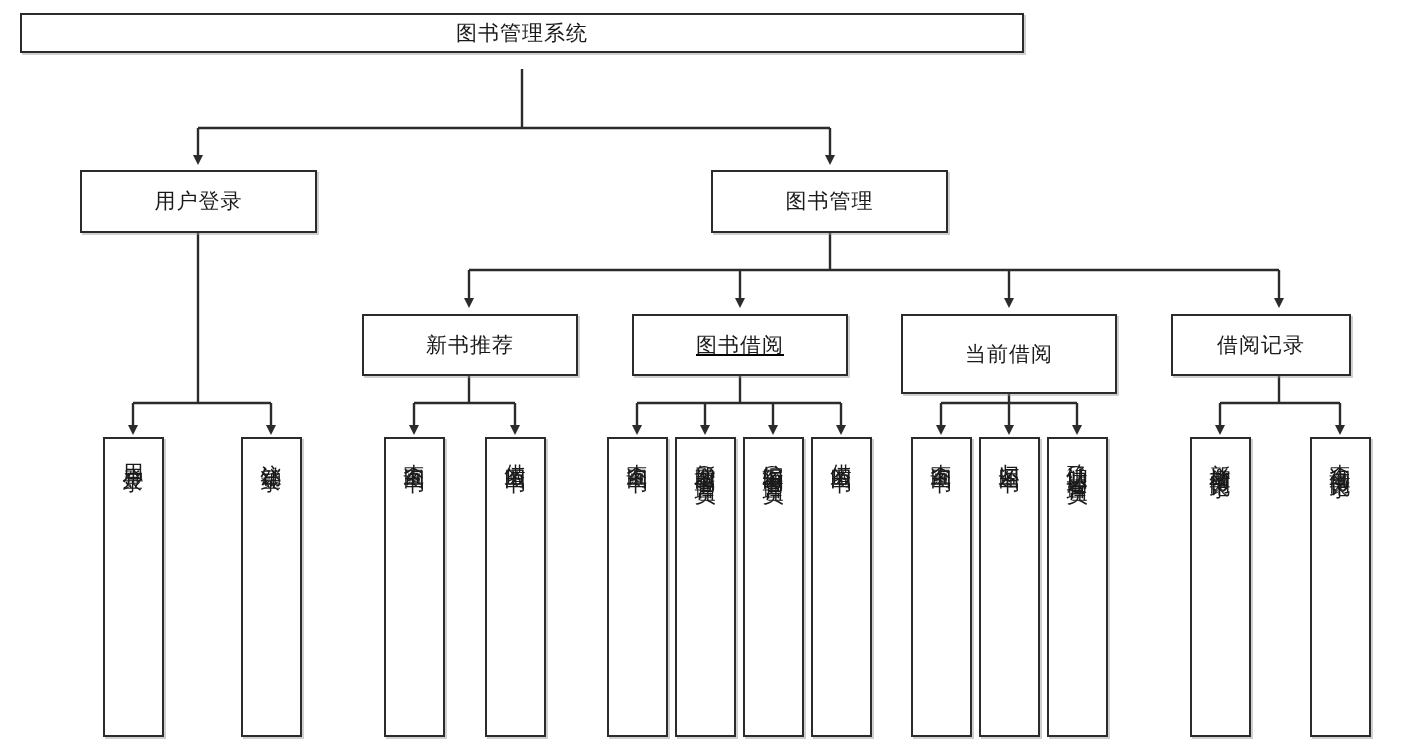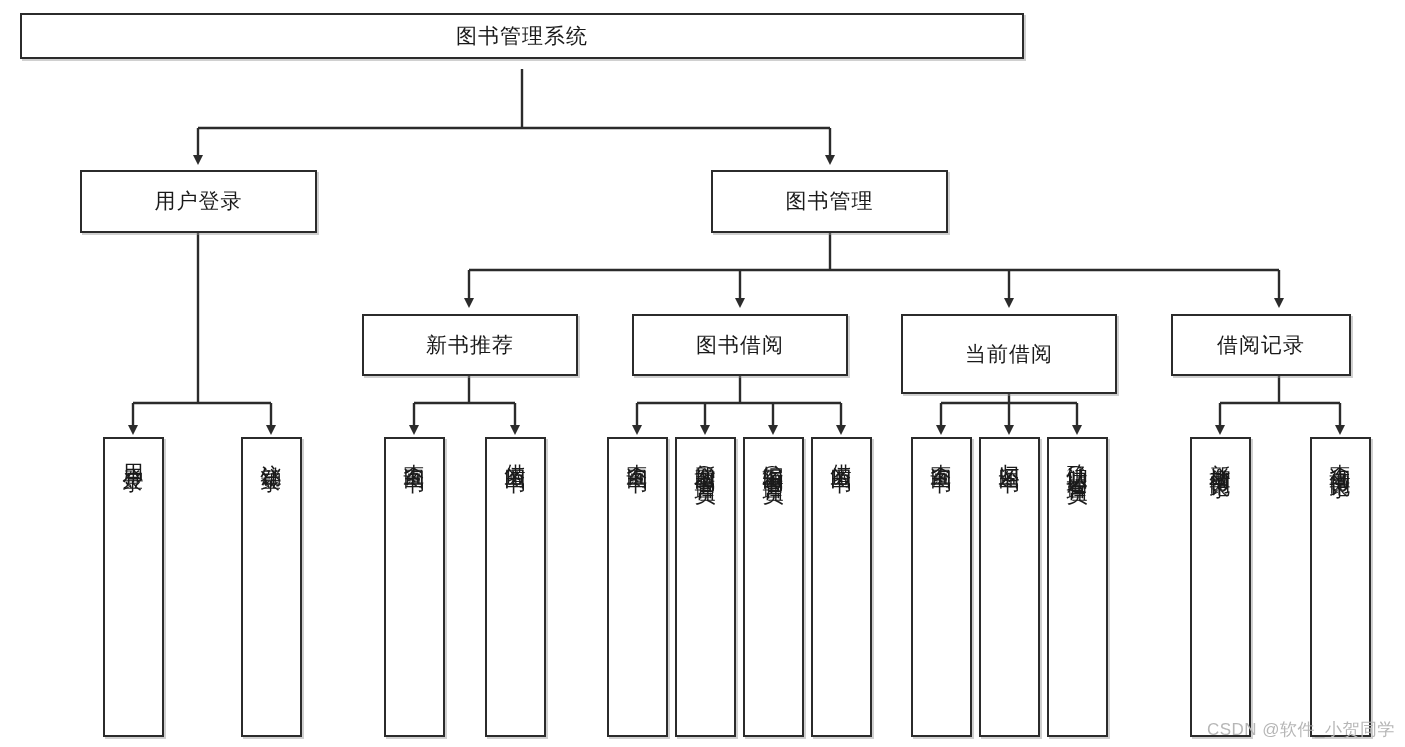--- a/index.html
+++ b/index.html
@@ -116,35 +116,35 @@
       <path d="M1009,403 L1009,430" marker-end="url(#arrow)"></path>
       <path d="M1077,403 L1077,430" marker-end="url(#arrow)"></path>
 
       <path d="M1279,376 L1279,403"></path>
       <path d="M1220,403 L1340,403"></path>
       <path d="M1220,403 L1220,430" marker-end="url(#arrow)"></path>
       <path d="M1340,403 L1340,430" marker-end="url(#arrow)"></path>
     </g>
   </svg>
 
-  <div class="node" style="left:20px; top:13px; width:1004px; height:46px;">
+  <div class="node" style="left:20px; top:13px; width:1004px; height:40px;">
     <span class="label">图书管理系统</span>
   </div>
 
   <div class="node" style="left:80px; top:170px; width:237px; height:63px;">
     <span class="label">用户登录</span>
   </div>
   <div class="node" style="left:362px; top:314px; width:216px; height:62px;">
     <span class="label">新书推荐</span>
   </div>
 
   <div class="node" style="left:711px; top:170px; width:237px; height:63px;">
     <span class="label">图书管理</span>
   </div>
-  <div class="node" style="left:632px; top:314px; width:216px; height:62px;">
+  <div class="node" style="left:632px; top:314px; width:216px; height:62px;text-decoration:underline;">
     <span class="label">图书借阅</span>
   </div>
   <div class="node" style="left:901px; top:314px; width:216px; height:80px;">
     <span class="label">当前借阅</span>
   </div>
   <div class="node" style="left:1171px; top:314px; width:180px; height:62px;">
     <span class="label">借阅记录</span>
   </div>
 
   <div class="node vertical" style="left:103px; top:437px; width:61px; height:300px;">
@@ -184,15 +184,14 @@
     <span class="label">确认归还（管理员）</span>
   </div>
 
   <div class="node vertical" style="left:1190px; top:437px; width:61px; height:300px;">
     <span class="label">新增借阅记录</span>
   </div>
   <div class="node vertical" style="left:1310px; top:437px; width:61px; height:300px;">
     <span class="label">查询借阅记录</span>
   </div>
 
-  <div class="watermark">CSDN @软件_小贺同学</div>
 
 </div>
 
 </body></html>

